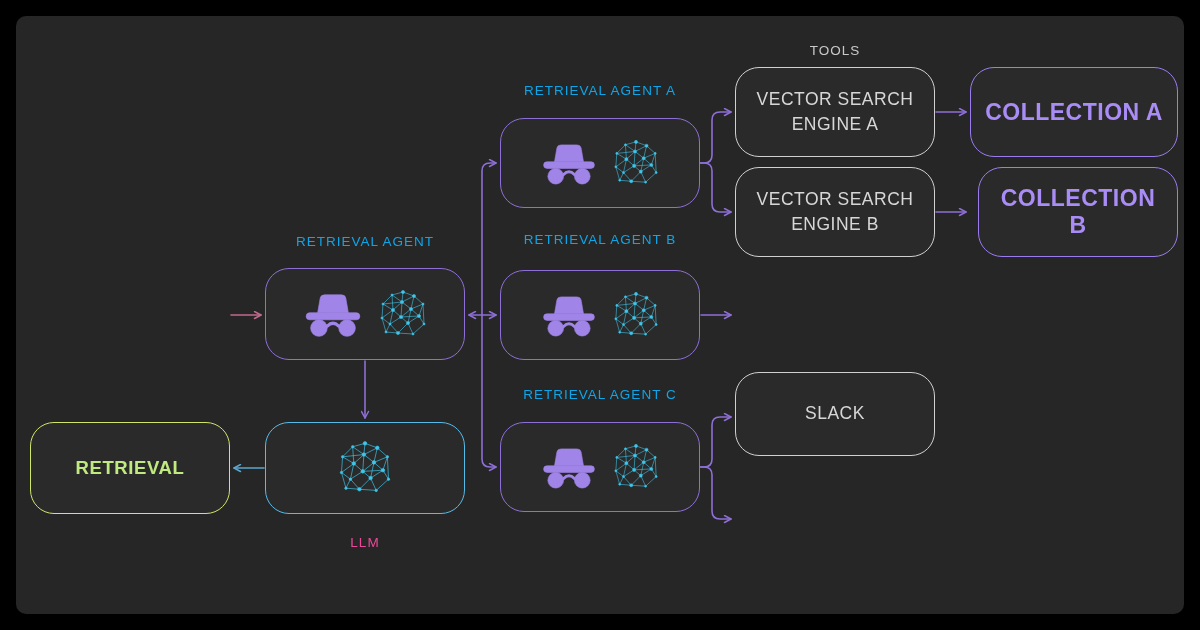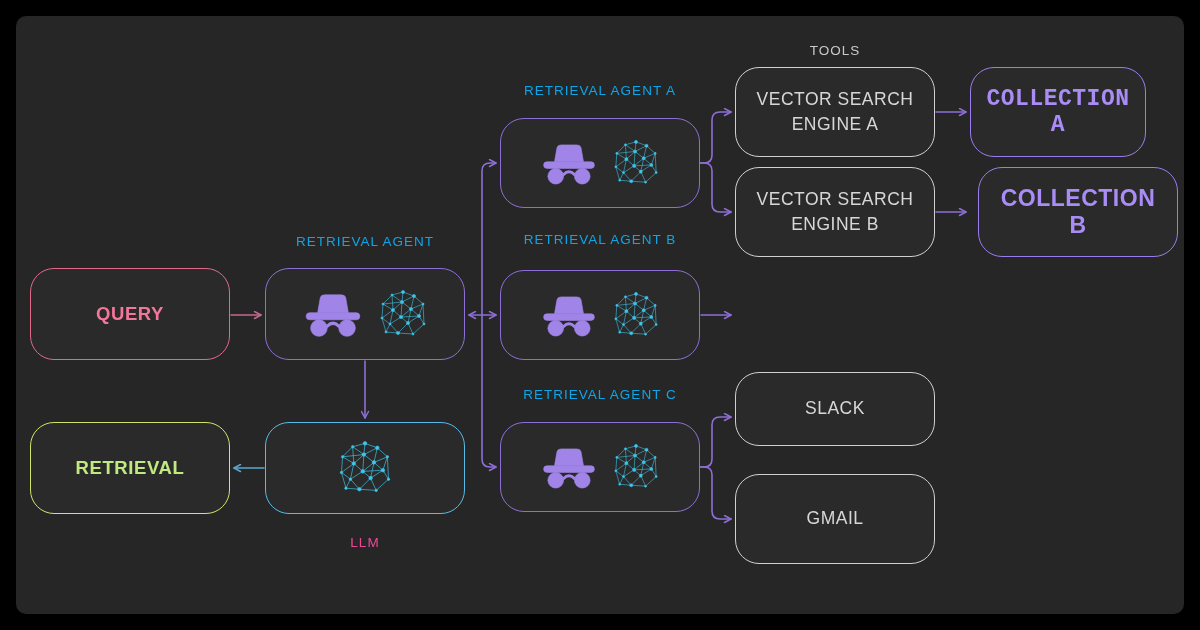--- a/index.html
+++ b/index.html
@@ -97,23 +97,20 @@
     </g>
   </svg>
 
   <div class="lbl gray" style="left:735px;top:44px;">TOOLS</div>
   <div class="lbl purple" style="left:265px;top:235px;">RETRIEVAL AGENT</div>
   <div class="lbl purple" style="left:500px;top:84px;">RETRIEVAL AGENT A</div>
   <div class="lbl purple" style="left:500px;top:233px;">RETRIEVAL AGENT B</div>
   <div class="lbl purple" style="left:500px;top:388px;">RETRIEVAL AGENT C</div>
   <div class="lbl cyan" style="left:265px;top:536px;">LLM</div>
 
-  <div class="node pink" style="left:30px;top:268px;width:200px;height:92px;">
-    <span>QUERY</span>
-  </div>
   <div class="node lime" style="left:30px;top:422px;width:200px;height:92px;">
     <span>RETRIEVAL</span>
   </div>
 
   <div class="node purple iconrow" style="left:265px;top:268px;width:200px;height:92px;">
     <svg width="62" height="46" viewBox="0 0 96 72" fill="#a084e8" stroke="#a084e8">
         <use href="#spy"></use>
       </svg>
     <svg width="50" height="50" viewBox="0 0 100 100" fill="#3fc6ea" stroke="#3fc6ea">
         <use href="#net"></use>
@@ -149,26 +146,23 @@
         <use href="#net"></use>
       </svg>
   </div>
 
   <div class="node gray" style="left:735px;top:67px;width:200px;height:90px;">
     <span>VECTOR SEARCH ENGINE A</span>
   </div>
   <div class="node gray" style="left:735px;top:167px;width:200px;height:90px;">
     <span>VECTOR SEARCH ENGINE B</span>
   </div>
-  <div class="node gray" style="left:735px;top:372px;width:200px;height:74px;">
+  <div class="node gray" style="left:735px;top:372px;width:200px;height:84px;">
     <span>SLACK</span>
   </div>
-  <div class="node gray" style="left:735px;top:474px;width:200px;height:90px;">
-    <span>GMAIL</span>
-  </div>
 
-  <div class="node collection" style="left:970px;top:67px;width:176px;height:90px;font-family:Liberation Mono, monospace;">
+  <div class="node collection" style="left:970px;top:67px;width:208px;height:90px;">
     <span>COLLECTION A</span>
   </div>
   <div class="node collection" style="left:970px;top:167px;width:200px;height:90px;margin-left:8px;">
     <span>COLLECTION B</span>
   </div>
 </div>
 
 </body></html>

